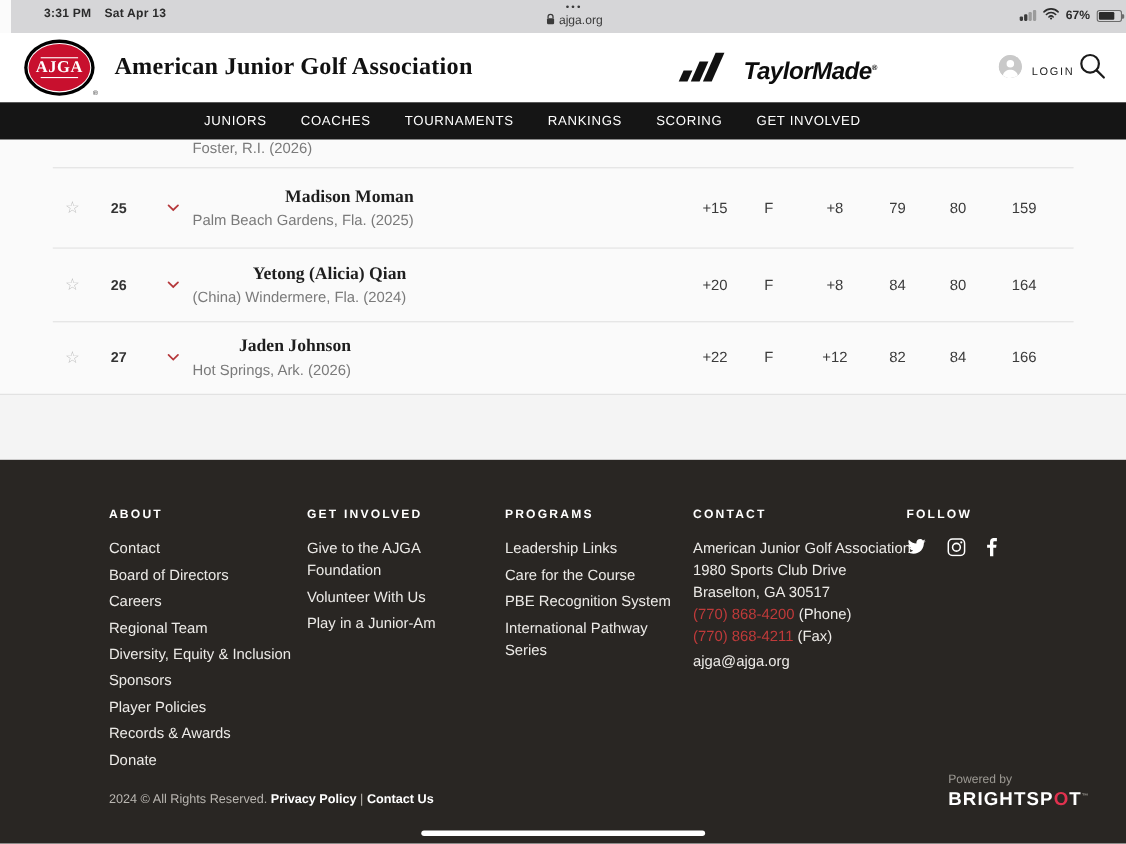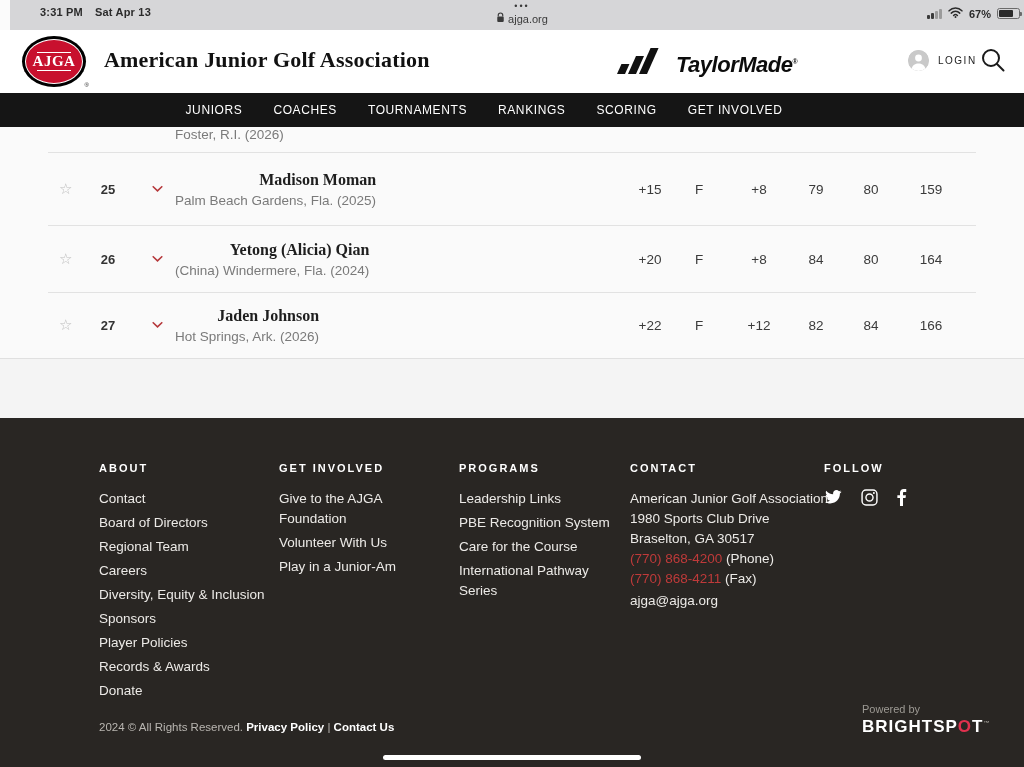--- a/index.html
+++ b/index.html
@@ -33,21 +33,21 @@
   .ajga-word { color:#fff; font-family:"Liberation Serif", serif; font-weight:700; font-size:15px; letter-spacing:.5px; line-height:15px; margin:1px 0; }
   .ajga-reg { position:absolute; right:-3px; bottom:-1px; font-size:6px; color:#222; }
   .site-title { position:absolute; left:104px; top:17px; font-family:"Liberation Serif", serif;
                 font-weight:700; font-size:22px; color:#111; letter-spacing:.2px; }
   .adidas { position:absolute; left:617px; top:17px; width:40px; height:27px; display:flex; align-items:flex-end; gap:3px; }
   .adidas i { display:block; width:8px; background:#111; transform:skewX(-24deg); transform-origin:bottom left; }
   .adidas i:nth-child(1){height:10px;} .adidas i:nth-child(2){height:18px;} .adidas i:nth-child(3){height:26px;}
   .taylormade { position:absolute; left:676px; top:22px; font-size:22px; font-weight:700; font-style:italic;
                 color:#0c0c0c; letter-spacing:-.5px; }
   .taylormade sup { font-size:7px; font-style:normal; }
-  .login { position:absolute; left:908px; top:20px; display:flex; align-items:center; gap:9px; cursor:pointer; }
+  .login { position:absolute; left:908px; top:20px; display:flex; align-items:flex-end; gap:9px; cursor:pointer; }
   .avatar { width:21px; height:21px; border-radius:50%; background:#c9c9c9; overflow:hidden; display:block; }
   .login-label { font-size:10px; letter-spacing:1.5px; color:#222; font-weight:500; }
   .search-btn { position:absolute; left:980px; top:17px; width:26px; height:26px; cursor:pointer; }
 
   
   .navbar { position:absolute; top:93px; left:0; width:1024px; height:34px; background:#151515;
             display:flex; align-items:center; justify-content:center; }
   .nav-inner { display:flex; gap:31px; margin-right:56px; }
   .nav-item { color:#fff; font-size:12px; font-weight:400; letter-spacing:.6px; cursor:pointer; white-space:nowrap; }
 
@@ -247,22 +247,22 @@
   <div class="board-gap"></div>
 </div>
 
 <div class="footer">
 
   <div class="fcol col-about">
     <h4>ABOUT</h4>
     <ul>
       <li>Contact</li>
       <li>Board of Directors</li>
+      <li>Careers</li>
       <li>Regional Team</li>
-      <li>Careers</li>
       <li>Diversity, Equity &amp; Inclusion</li>
       <li>Sponsors</li>
       <li>Player Policies</li>
       <li>Records &amp; Awards</li>
       <li>Donate</li>
     </ul>
   </div>
 
   <div class="fcol col-give">
     <h4>GET INVOLVED</h4>
@@ -270,22 +270,22 @@
       <li>Give to the AJGA Foundation</li>
       <li>Volunteer With Us</li>
       <li>Play in a Junior-Am</li>
     </ul>
   </div>
 
   <div class="fcol col-programs">
     <h4>PROGRAMS</h4>
     <ul>
       <li>Leadership Links</li>
+      <li>Care for the Course</li>
       <li>PBE Recognition System</li>
-      <li>Care for the Course</li>
       <li>International Pathway Series</li>
     </ul>
   </div>
 
   <div class="fcol col-contact">
     <h4>CONTACT</h4>
     <p>American Junior Golf Association</p>
     <p>1980 Sports Club Drive</p>
     <p>Braselton, GA 30517</p>
     <p><span class="red-link">(770) 868-4200</span><span> (Phone)</span></p>

